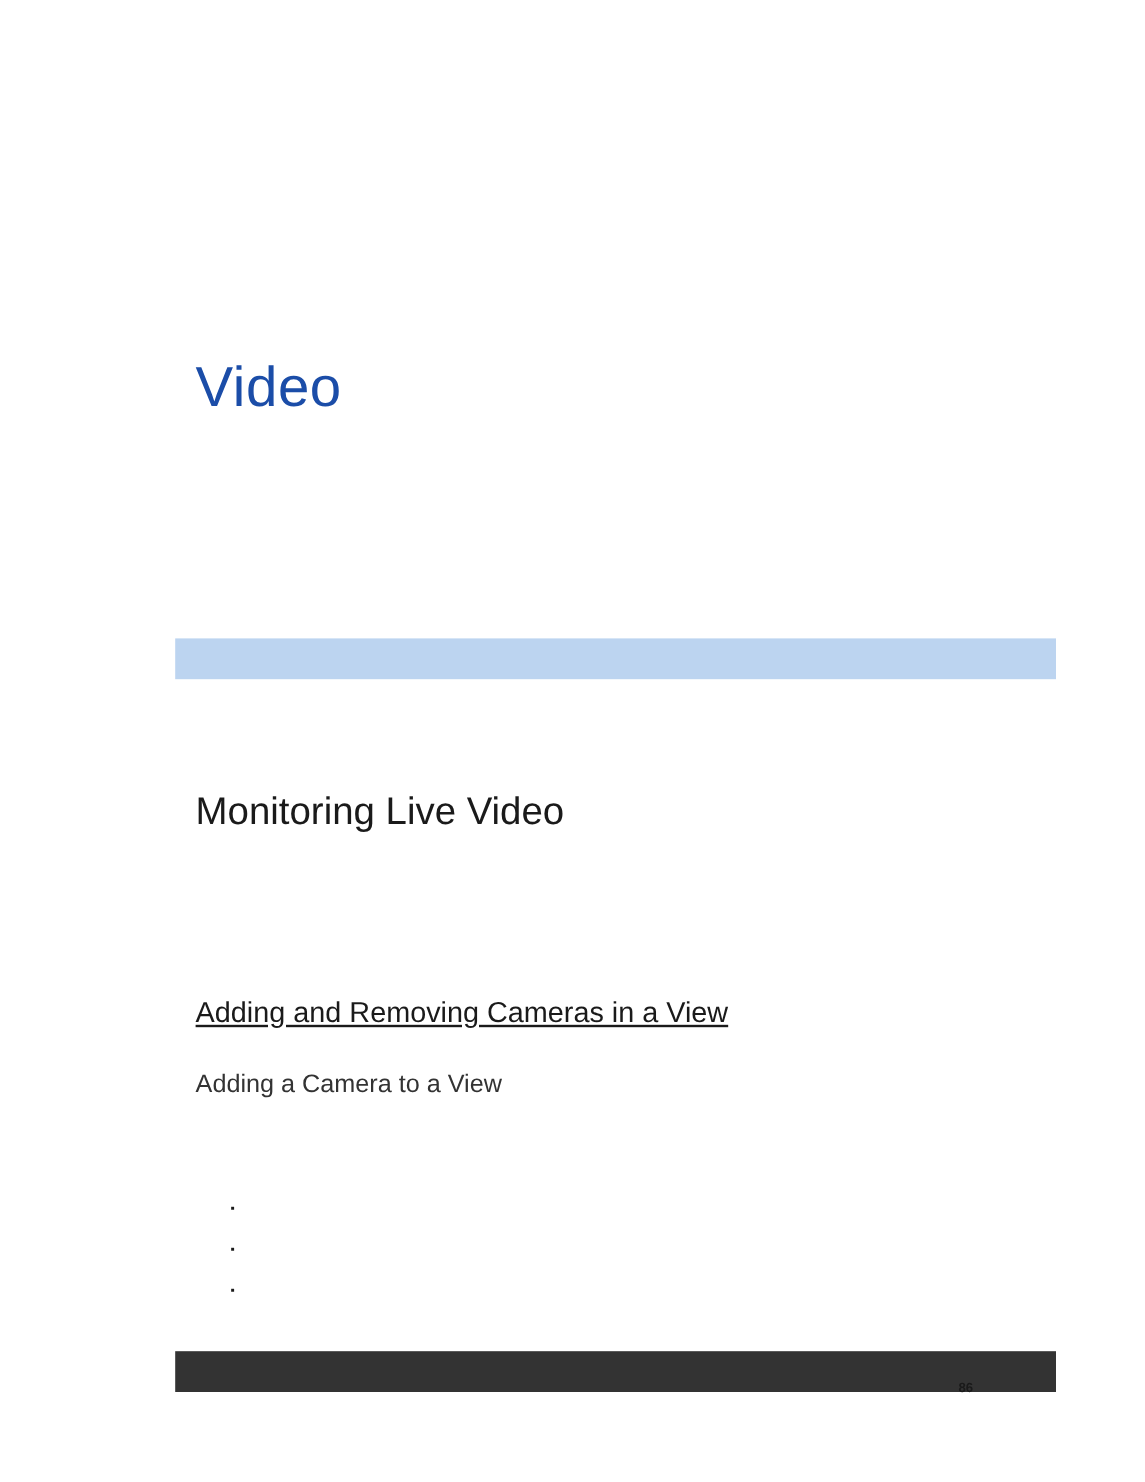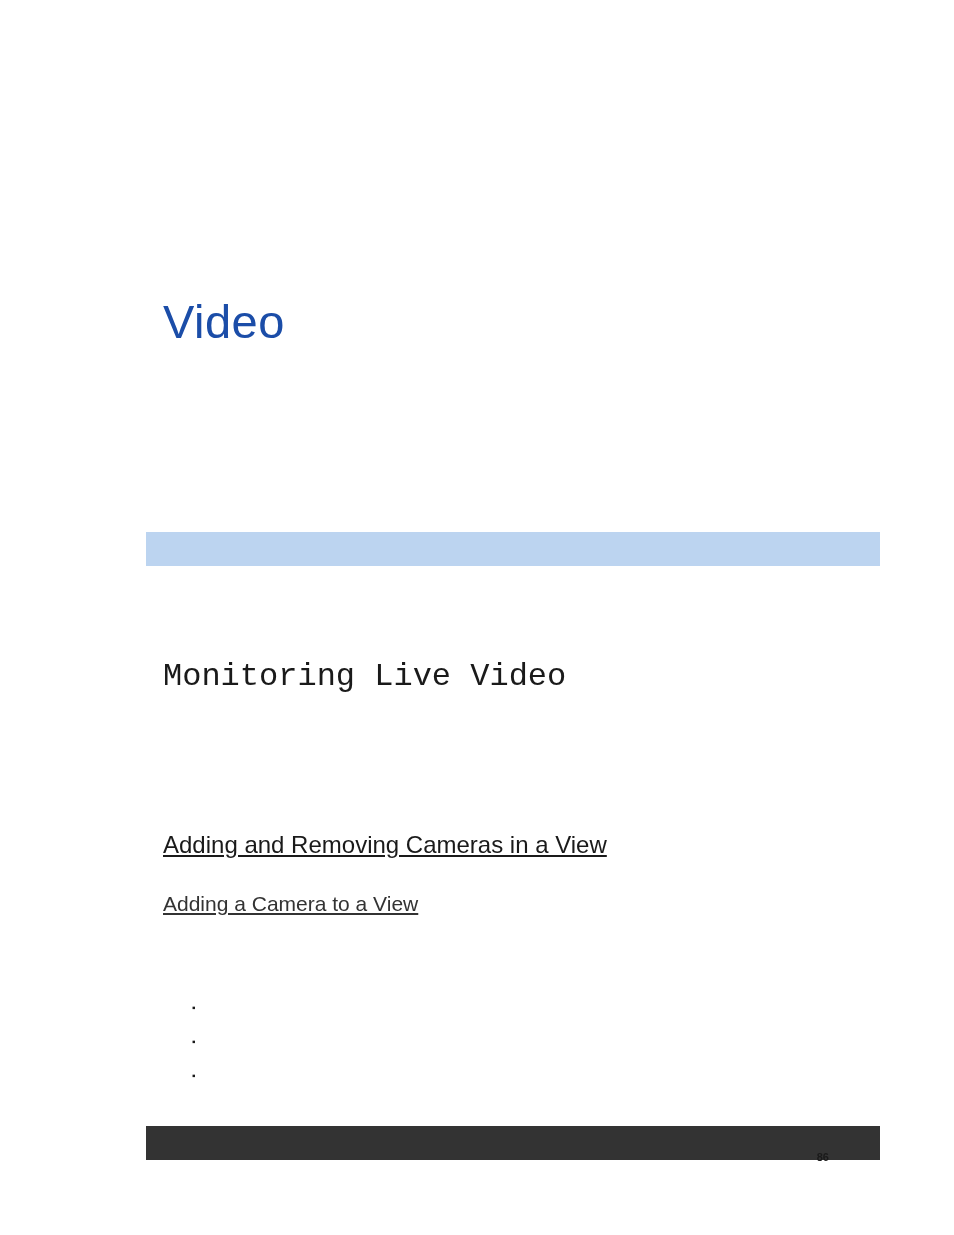--- a/index.html
+++ b/index.html
@@ -36,39 +36,37 @@
     height: 32px;
     background: #bcd4f0;
   }
   .section-heading {
     position: absolute;
     left: 112px;
     top: 607px;
     font-size: 32px;
     font-weight: 400;
     color: #1a1a1a;
-    font-family: Liberation Mono, monospace;
   }
   .subsection-heading {
     position: absolute;
     left: 112px;
     top: 780px;
     font-size: 24px;
     font-weight: 400;
     color: #1a1a1a;
     text-decoration: underline;
   }
   .subsubsection-heading {
     position: absolute;
     left: 112px;
     top: 841px;
     font-size: 21px;
     font-weight: 400;
     color: #333333;
-    text-decoration: underline;
   }
   .bullet-list {
     position: absolute;
     left: 141px;
     top: 924px;
     list-style: none;
   }
   .bullet-list li {
     font-size: 12px;
     color: #1a1a1a;
@@ -86,21 +84,21 @@
   .footer-rule {
     position: absolute;
     left: 112px;
     bottom: 75px;
     width: 734px;
     height: 1px;
     background: #333333;
   }
   .page-number {
     position: absolute;
-    right: 108px;
+    right: 126px;
     bottom: 55px;
     font-size: 11px;
     font-weight: bold;
     color: #1a1a1a;
   }
 </style>
 </head>
 <body>
 
 <div class="page">

